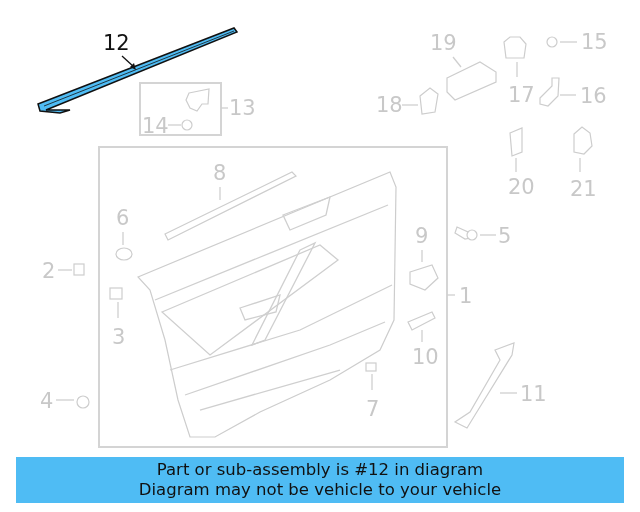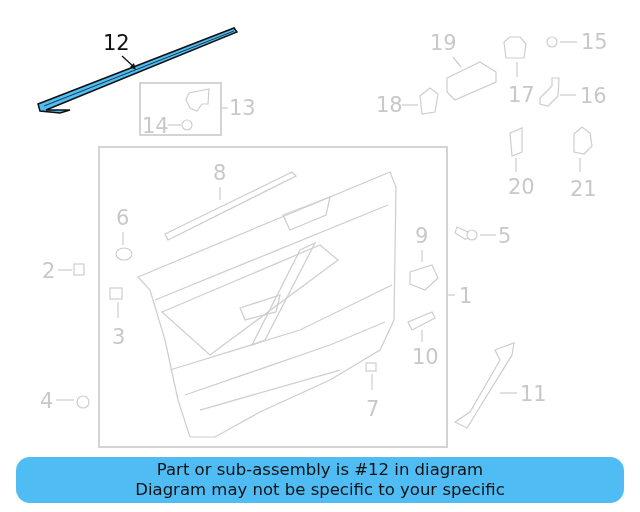--- a/index.html
+++ b/index.html
@@ -4,21 +4,21 @@
 <style>
   html, body { margin:0; padding:0; background:#ffffff; }
   body { width:640px; height:512px; position:relative; overflow:hidden; font-family:"DejaVu Sans", sans-serif; }
   #diagram { position:absolute; left:0; top:0; width:640px; height:512px; }
   .lbl { font-family:"DejaVu Sans", sans-serif; font-size:21px; fill:#c8c8c8; }
   .lbl-hl { font-family:"DejaVu Sans", sans-serif; font-size:21px; fill:#111111; }
   .ln { stroke:#cfcfcf; stroke-width:1.3; fill:none; }
   .part { stroke:#cdcdcd; stroke-width:1.2; fill:#ffffff; }
   .box { stroke:#d4d4d4; stroke-width:2; fill:none; }
   #banner { position:absolute; left:16px; top:457px; width:608px; height:46px; background:#4fbcf4;
-    display:flex; flex-direction:column; align-items:center; justify-content:center;border-radius:14px; }
+    display:flex; flex-direction:column; align-items:center; justify-content:center; }
   #banner span { font-family:"DejaVu Sans", sans-serif; font-size:16.5px; color:#111; line-height:20px; }
 </style>
 </head>
 <body>
 
 <svg id="diagram" viewBox="0 0 640 512" xmlns="http://www.w3.org/2000/svg">
 
   <g>
     <path d="M38,104 L234,28 L237,32 L46,110 L70,110 L60,113 L40,111 Z" fill="#4fbcf4" stroke="#111" stroke-width="1.5"></path>
     <line x1="44" y1="106" x2="234" y2="31" stroke="#111" stroke-width="0.8"></line>
@@ -118,14 +118,14 @@
   <line class="ln" x1="516" y1="158" x2="516" y2="172"></line>
   <text class="lbl" x="508" y="194">20</text>
 
   <path class="part" d="M574,134 L582,127 L590,133 L592,146 L584,154 L574,152 Z"></path>
   <line class="ln" x1="580" y1="158" x2="580" y2="172"></line>
   <text class="lbl" x="570" y="196">21</text>
 </svg>
 
 <div id="banner">
   <span>Part or sub-assembly is #12 in diagram</span>
-  <span>Diagram may not be specific to your specific</span>
+  <span>Diagram may not be vehicle to your vehicle</span>
 </div>
 
 </body></html>

